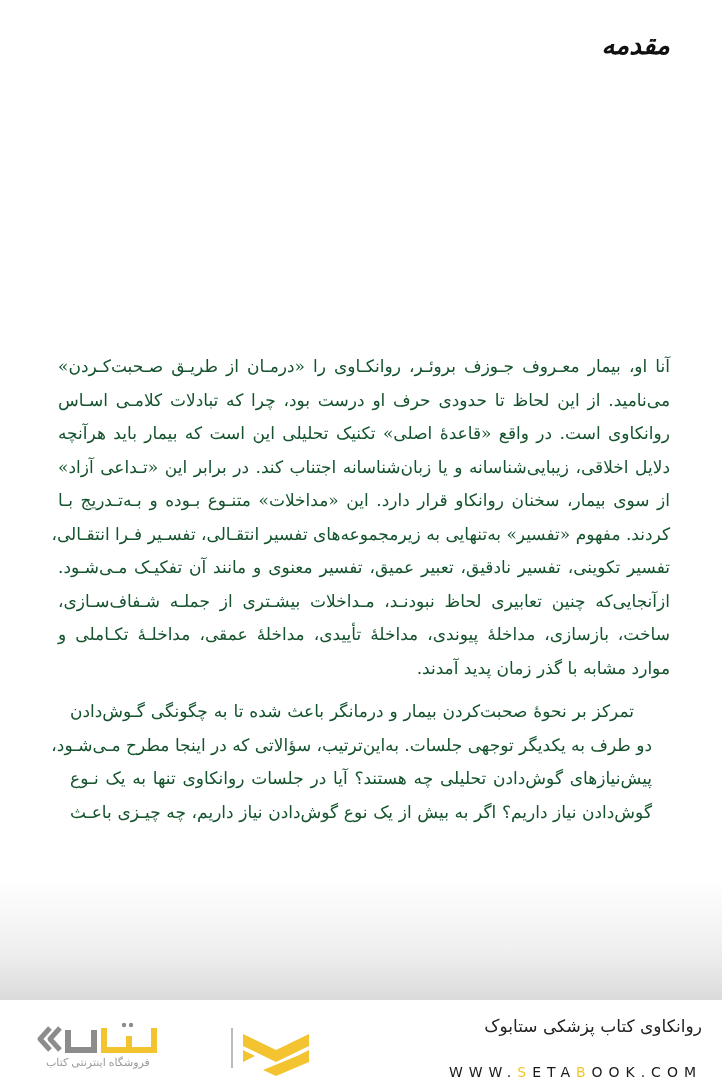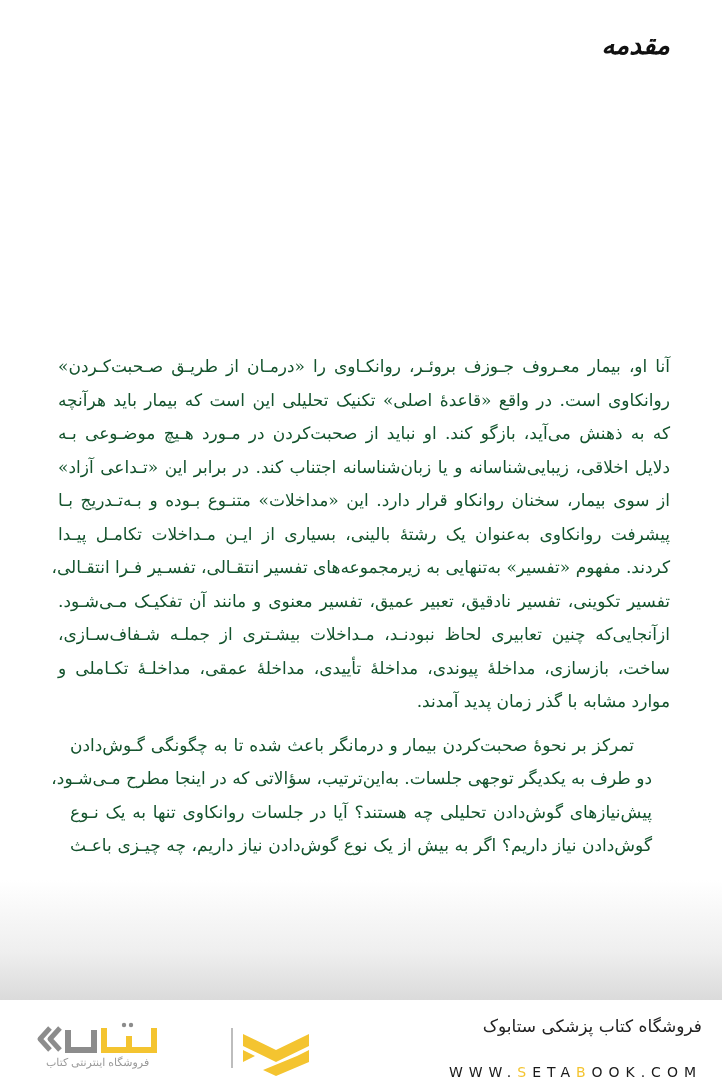--- a/index.html
+++ b/index.html
@@ -95,21 +95,21 @@
     position: absolute;
     left: 0;
     top: 0;
     width: 150px;
     height: 36px;
   }
   .logo-tagline {
     position: absolute;
     left: 10px;
     top: 34px;
-    font-family: Liberation Serif, serif;
+    font-family: Liberation Sans, sans-serif;
     font-size: 11px;
     color: #9a9a9a;
     direction: rtl;
     white-space: nowrap;
   }
   .logo-divider {
     position: absolute;
     left: 195px;
     top: 6px;
     width: 2px;
@@ -148,25 +148,24 @@
 </style>
 </head>
 <body>
 
 <div class="page">
   <div class="chapter-title">مقدمه</div>
 
   <div class="body-text">
     <div class="para">
       <span class="line">آنا او، بیمار معـروف جـوزف بروئـر، روانکـاوی را «درمـان از طریـق صـحبت‌کـردن»</span>
+      <span class="line">می‌نامید. از این لحاظ تا حدودی حرف او درست بود، چرا که تبادلات کلامـی اسـاس</span>
       <span class="line">روانکاوی است. در واقع «قاعدهٔ اصلی» تکنیک تحلیلی این است که بیمار باید هرآنچه</span>
-      <span class="line">که به ذهنش می‌آید، بازگو کند. او نباید از صحبت‌کردن در مـورد هـیچ موضـوعی بـه</span>
       <span class="line">دلایل اخلاقی، زیبایی‌شناسانه و یا زبان‌شناسانه اجتناب کند. در برابر این «تـداعی آزاد»</span>
       <span class="line">از سوی بیمار، سخنان روانکاو قرار دارد. این «مداخلات» متنـوع بـوده و بـه‌تـدریج بـا</span>
-      <span class="line">پیشرفت روانکاوی به‌عنوان یک رشتهٔ بالینی، بسیاری از ایـن مـداخلات تکامـل پیـدا</span>
       <span class="line">کردند. مفهوم «تفسیر» به‌تنهایی به زیرمجموعه‌های تفسیر انتقـالی، تفسـیر فـرا انتقـالی،</span>
       <span class="line">تفسیر تکوینی، تفسیر نادقیق، تعبیر عمیق، تفسیر معنوی و مانند آن تفکیـک مـی‌شـود.</span>
       <span class="line">ازآنجایی‌که چنین تعابیری لحاظ نبودنـد، مـداخلات بیشـتری از جملـه شـفاف‌سـازی،</span>
       <span class="line">ساخت، بازسازی، مداخلهٔ پیوندی، مداخلهٔ تأییدی، مداخلهٔ عمقی، مداخلـهٔ تکـاملی و</span>
       <span class="line last">موارد مشابه با گذر زمان پدید آمدند.</span>
     </div>
     <div class="para">
       <span class="line" style="padding-right:18px;">تمرکز بر نحوهٔ صحبت‌کردن بیمار و درمانگر باعث شده تا به چگونگی گـوش‌دادن</span>
       <span class="line">دو طرف به یکدیگر توجهی جلسات. به‌این‌ترتیب، سؤالاتی که در اینجا مطرح مـی‌شـود،</span>
       <span class="line">پیش‌نیازهای گوش‌دادن تحلیلی چه هستند؟ آیا در جلسات روانکاوی تنها به یک نـوع</span>
@@ -194,15 +193,15 @@
     <div class="logo-tagline">فروشگاه اینترنتی کتاب</div>
     <div class="logo-divider"></div>
     <svg class="logo-emblem" viewBox="0 0 70 48">
       <polygon points="2,6 35,22 68,6 68,18 35,34 2,18" fill="#f4c430"></polygon>
       <polygon points="2,22 14,28 2,34" fill="#f4c430"></polygon>
       <polygon points="56,28 68,22 68,34 35,48 22,42" fill="#f4c430"></polygon>
       <polygon points="14,32 35,42 56,32 56,36 35,46 14,36" fill="#f4c430" opacity="0"></polygon>
     </svg>
   </div>
 
-  <div class="footer-store-name">فروشگاه کتاب پزشکی ستابوک</div>
+  <div class="footer-store-name">روانکاوی کتاب پزشکی ستابوک</div>
   <div class="footer-url"><span>WWW.</span><span class="accent">S</span><span>ETA</span><span class="accent">B</span><span>OOK.COM</span></div>
 </div>
 
 </body></html>

